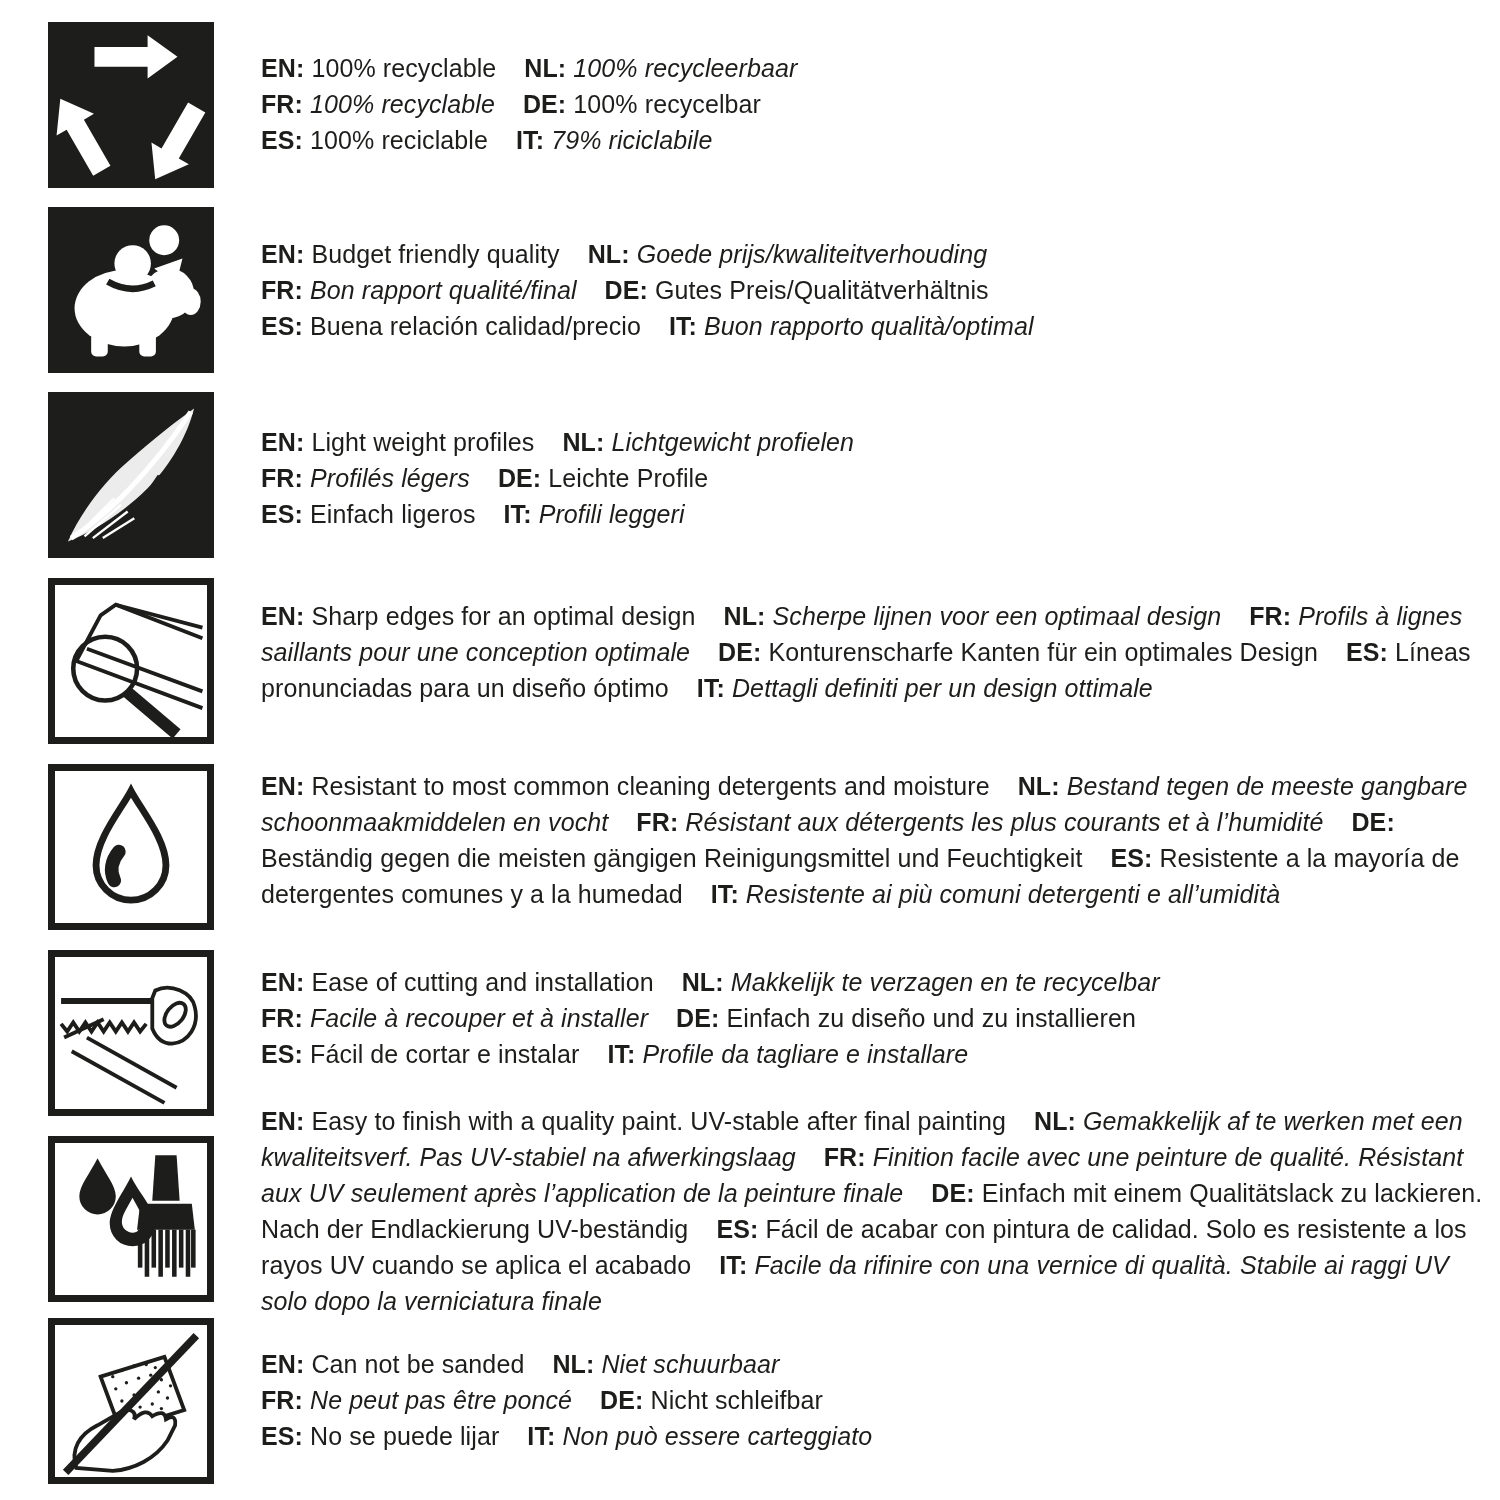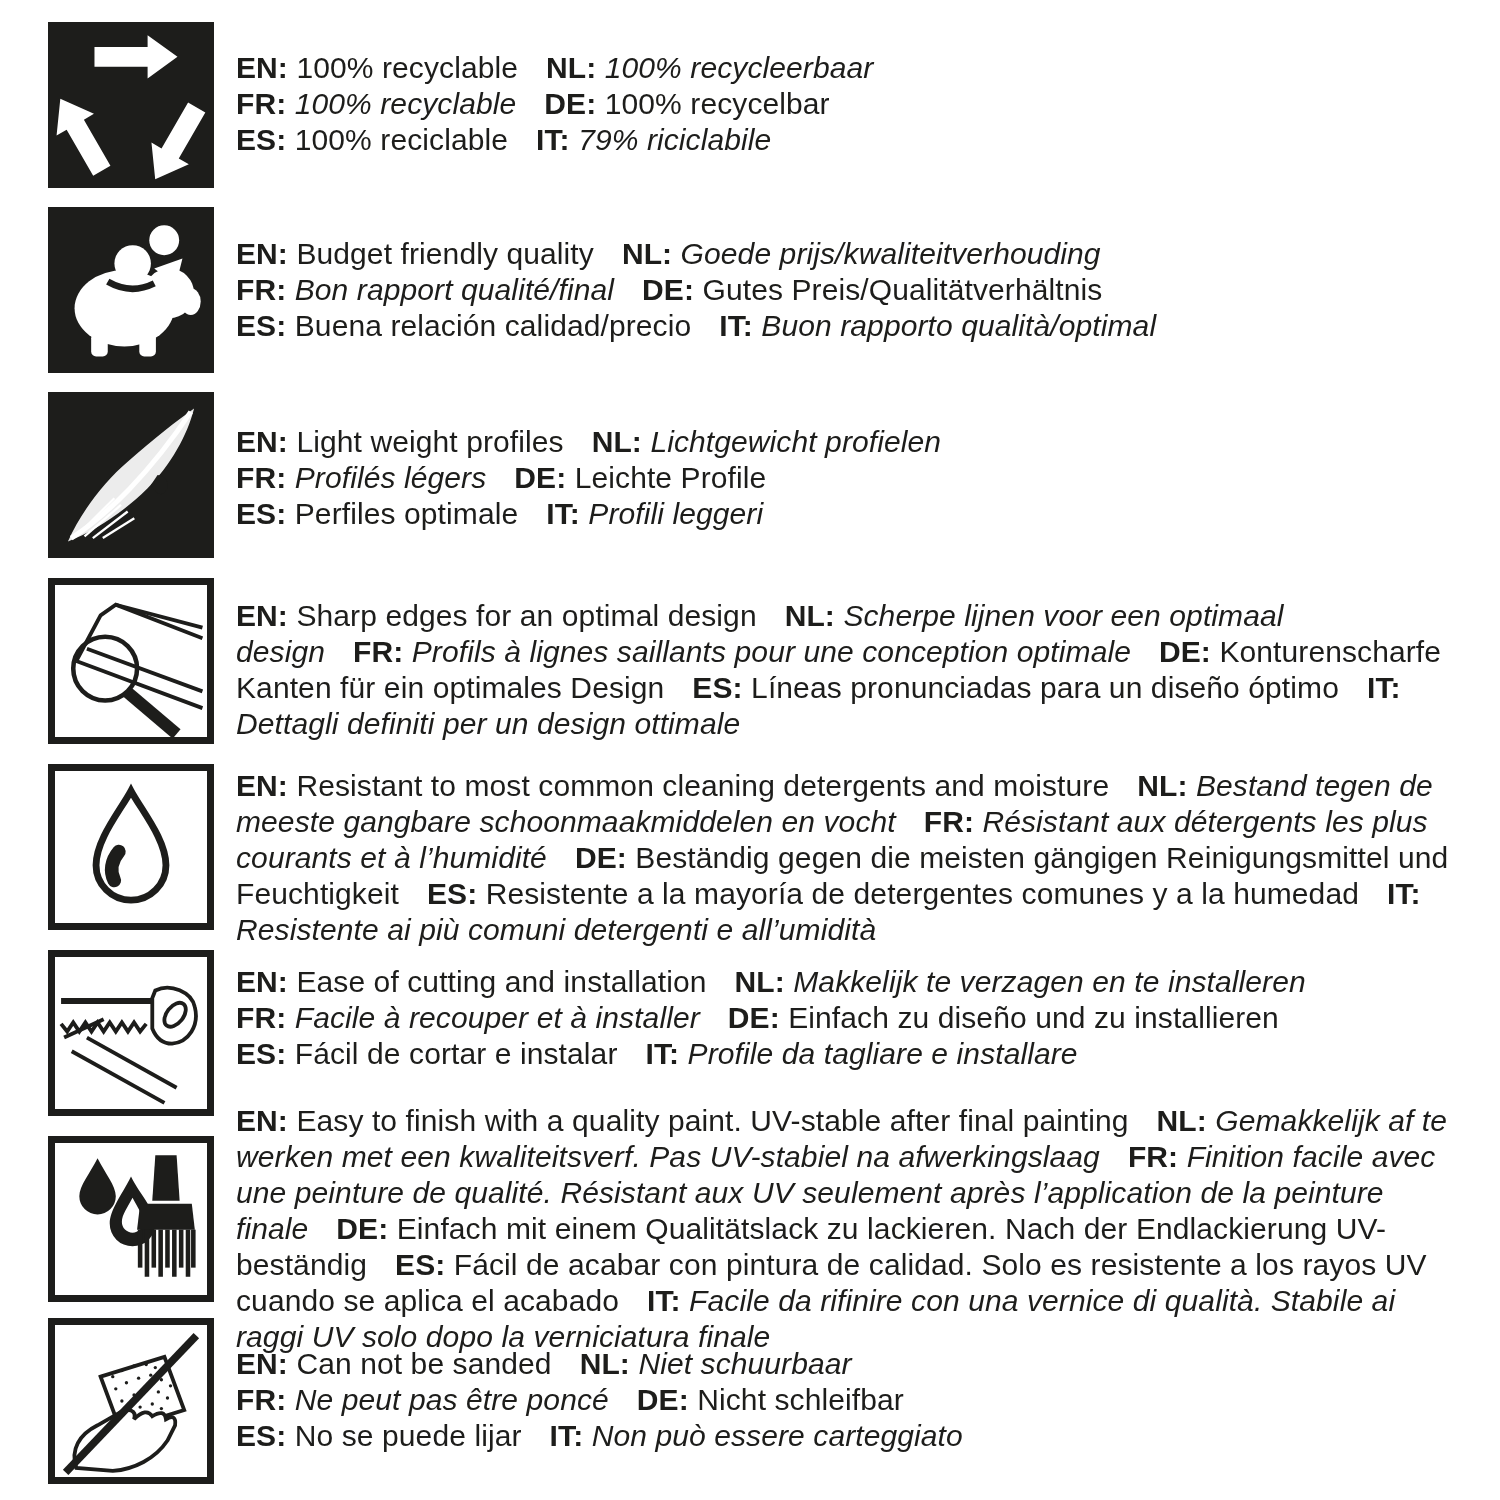--- a/index.html
+++ b/index.html
@@ -6,22 +6,22 @@
   body{
     width:1500px;height:1500px;position:relative;background:#ffffff;
     font-family:"Liberation Sans", sans-serif;color:#1d1d1b;
   }
   .sheet{position:absolute;inset:0;}
   .box{position:absolute;left:48px;width:166px;height:166px;}
   .box svg{width:100%;height:100%;display:block;}
   .dark{background:#1d1d1b;}
   .light{background:#ffffff;border:7px solid #1d1d1b;box-sizing:border-box;}
   .txt{
-    position:absolute;left:236px;width:1222px;
-    font-size:30px;line-height:36px;letter-spacing:0.1px;
+    position:absolute;left:261px;width:1222px;
+    font-size:25px;line-height:36px;letter-spacing:0.1px;
   }
   .pair{margin-right:28px;}
   .lbl{font-weight:700;font-style:normal;}
   .it{font-style:italic;}
   .val{}
 </style>
 </head>
 <body>
 
 <div class="sheet">
@@ -72,21 +72,21 @@
           <path d="M22 87 L44 68"></path>
           <path d="M27 88 L48 72"></path>
           <path d="M33 88 L52 76"></path>
       </g>
       <path d="M62 56 q6 10 10 2 q1 -7 -6 -8" fill="#1d1d1b"></path>
     </svg>
   </div>
   <div class="txt" style="top:424px">
     <span class="pair"><b class="lbl">EN:</b> <span class="val">Light weight profiles</span></span><span class="pair"><b class="lbl">NL:</b> <span class="val it">Lichtgewicht profielen</span></span><br>
     <span class="pair"><b class="lbl">FR:</b> <span class="val it">Profilés légers</span></span><span class="pair"><b class="lbl">DE:</b> <span class="val">Leichte Profile</span></span><br>
-    <span class="pair"><b class="lbl">ES:</b> <span class="val">Perfiles optimale</span></span><span class="pair"><b class="lbl">IT:</b> <span class="val it">Profili leggeri</span></span>
+    <span class="pair"><b class="lbl">ES:</b> <span class="val">Einfach ligeros</span></span><span class="pair"><b class="lbl">IT:</b> <span class="val it">Profili leggeri</span></span>
   </div>
 
   <div class="box light" style="top:578px">
     <svg viewBox="0 0 100 100">
       <g stroke="#1d1d1b" stroke-width="2.5" fill="none">
         <path d="M14 50 L30 20 L40 13 L97 35"></path>
         <path d="M40 13 L97 28"></path>
         <path d="M14 50 L97 81"></path>
         <path d="M21 42 L97 70"></path>
         <circle cx="33" cy="55" r="21" stroke-width="3"></circle>
@@ -115,21 +115,21 @@
         <path d="M66 22 C76 17 90 23 92 33 C95 45 88 56 77 57 C70 57 66 52 64 47 L64 27 Z" fill="#fff"></path>
         <ellipse cx="79" cy="38" rx="5.5" ry="9" transform="rotate(38 79 38)"></ellipse>
         <path d="M4 44 l4 5 4-6 4 6 4-6 4 6 4-6 4 6 4-6 4 6 4-6 4 6 4-6 4 6 4-5"></path>
         <path d="M6 53 L32 41"></path>
         <path d="M11 62 L72 96"></path>
         <path d="M21 53 L80 86"></path>
       </g>
     </svg>
   </div>
   <div class="txt" style="top:964px">
-    <span class="pair"><b class="lbl">EN:</b> <span class="val">Ease of cutting and installation</span></span><span class="pair"><b class="lbl">NL:</b> <span class="val it">Makkelijk te verzagen en te installeren</span></span><br>
+    <span class="pair"><b class="lbl">EN:</b> <span class="val">Ease of cutting and installation</span></span><span class="pair"><b class="lbl">NL:</b> <span class="val it">Makkelijk te verzagen en te recycelbar</span></span><br>
     <span class="pair"><b class="lbl">FR:</b> <span class="val it">Facile à recouper et à installer</span></span><span class="pair"><b class="lbl">DE:</b> <span class="val">Einfach zu diseño und zu installieren</span></span><br>
     <span class="pair"><b class="lbl">ES:</b> <span class="val">Fácil de cortar e instalar</span></span><span class="pair"><b class="lbl">IT:</b> <span class="val it">Profile da tagliare e installare</span></span>
   </div>
 
   <div class="box light" style="top:1136px">
     <svg viewBox="0 0 100 100">
       <g fill="#1d1d1b">
         <path d="M28 10 C23 20 16 28 16 35 a12 12 0 0 0 24 0 C40 28 33 20 28 10 Z"></path>
         <path d="M50 22 C44 34 36 44 36 53 a15 15 0 0 0 30 0 C66 44 56 34 50 22 Z"></path>
         <path d="M51 36 C48 42 44 47 44 52 a7 7 0 0 0 14 0 C58 47 54 42 51 36 Z" fill="#fff"></path>

